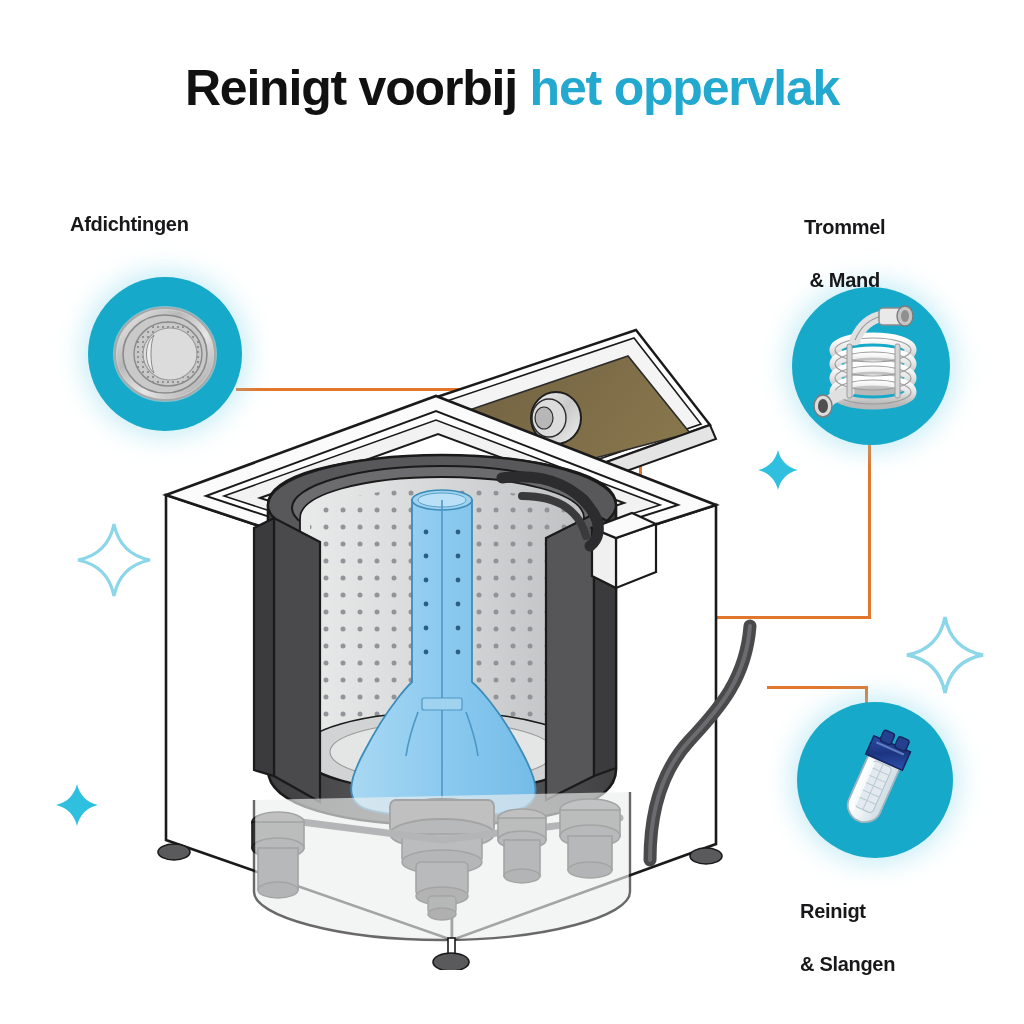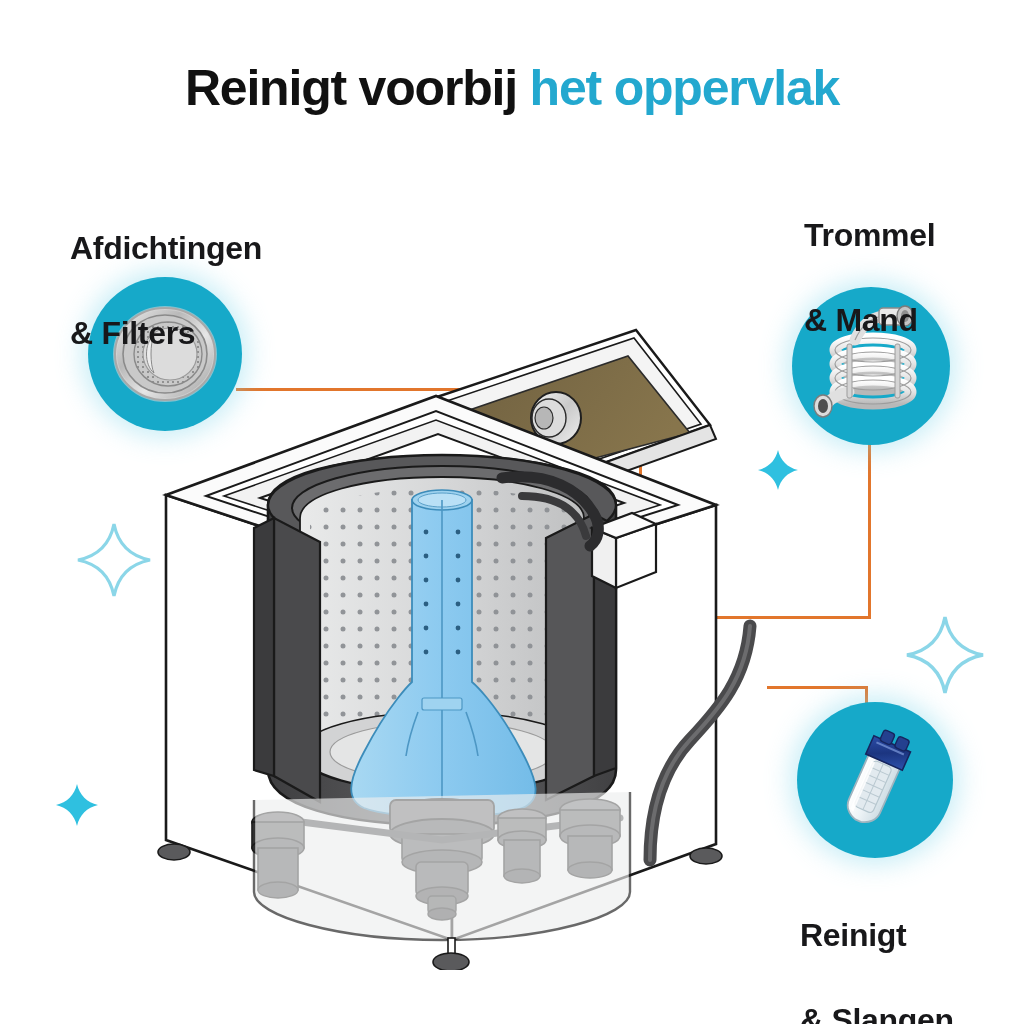--- a/index.html
+++ b/index.html
@@ -19,26 +19,26 @@
     letter-spacing:-1.2px;
     line-height:1.05;
     white-space:nowrap;
   }
   #title .part1{color:#111111;}
   #title .part2{color:#23a8cf;}
 
   
   .lbl{
     position:absolute;
-    font-size:32px;font-weight:600;color:#18181a;
+    font-size:20px;font-weight:600;color:#18181a;
     line-height:1.32;letter-spacing:-.3px;
     white-space:pre-line;
   }
   #lbl-tl{left:70px;top:185px;text-align:left;}
-  #lbl-tr{left:804px;top:172px;text-align:left;}
+  #lbl-tr{left:804px;top:188px;text-align:center;}
   #lbl-br{left:800px;top:872px;text-align:left;}
 
   
   .circ{
     position:absolute;border-radius:50%;
     background:#16a9c9;
     display:flex;align-items:center;justify-content:center;
     box-shadow:0 0 26px 6px rgba(130,215,235,.45);
     overflow:hidden;
   }
@@ -365,21 +365,20 @@
         <rect x="64" y="10" width="12" height="12" rx="3" fill="#24408f" stroke="#16255e" stroke-width="1.4"></rect>
         <path d="M46 25 L76 25" stroke="#7e9bdc" stroke-width="2" opacity="0.7"></path>
 
         <path d="M49 44 L53 44 L53 98 L49 96 Z" fill="#ffffff" opacity="0.85"></path>
       </g>
     </svg>
   </div>
 
   <div class="lbl" id="lbl-tl">
     <div>Afdichtingen</div>
-    <div>&amp; Filters</div>
   </div>
 
   <div class="lbl" id="lbl-tr">
     <div>Trommel</div>
     <div>&amp; Mand</div>
   </div>
 
   <div class="lbl" id="lbl-br">
     <div>Reinigt</div>
     <div>&amp; Slangen</div>

